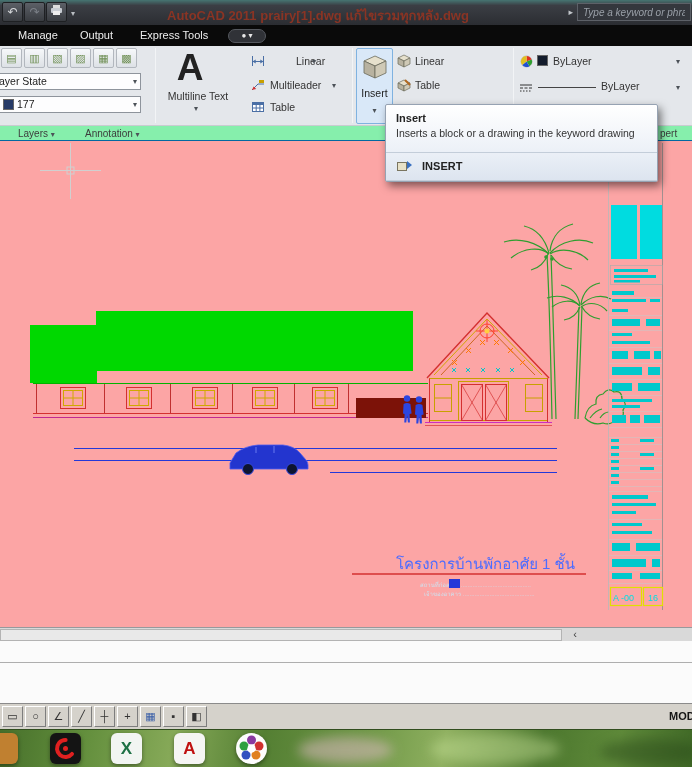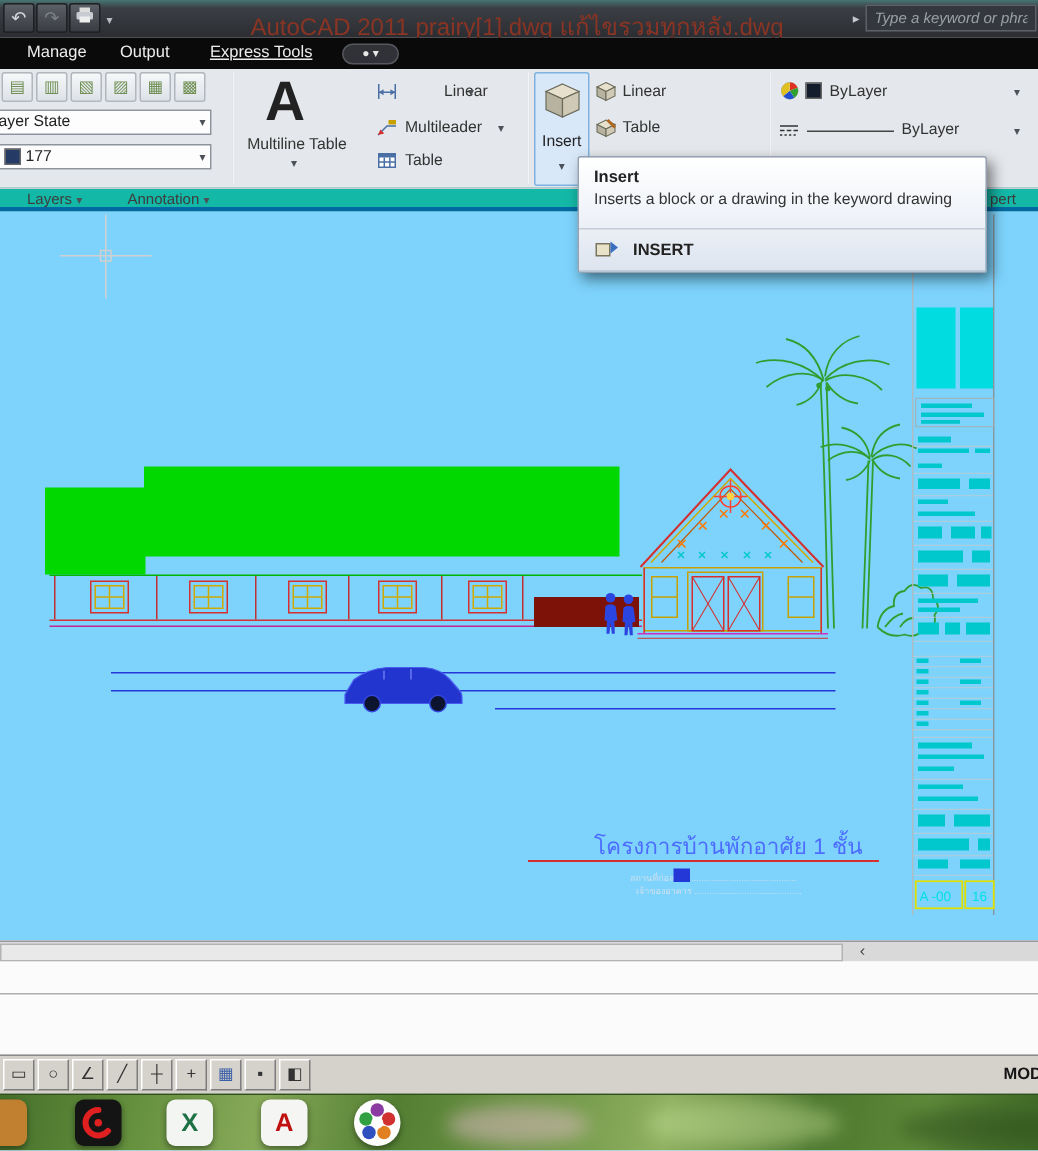--- a/index.html
+++ b/index.html
@@ -5,33 +5,33 @@
   html,body{margin:0;padding:0;}
   body{width:692px;height:767px;overflow:hidden;font-family:"Liberation Sans",sans-serif;background:#fff;}
   #window{position:relative;width:692px;height:767px;overflow:hidden;}
   #window *{box-sizing:border-box;}
 
   
   #titlebar{position:absolute;left:0;top:0;width:692px;height:25px;background:linear-gradient(#467572 0,#3b3e44 22%,#2b2d32 100%);}
   .qabtn{position:absolute;top:2px;width:21px;height:20px;border:1px solid #1e2023;border-radius:2px;background:linear-gradient(#5c6067,#393c41);color:#d6d8db;font-size:12px;line-height:18px;text-align:center;}
   .qabtn.dim{color:#7c8088;}
   .qachev{position:absolute;top:9px;font-size:8px;color:#b9bdc2;}
-  #title-text{position:absolute;left:167px;top:5px;font-size:16px;font-weight:normal;color:#8a3424;white-space:nowrap;text-align:right;}
+  #title-text{position:absolute;left:167px;top:5px;font-size:13px;font-weight:bold;color:#8a3424;white-space:nowrap;text-align:right;}
   #search-go{position:absolute;right:119px;top:7px;color:#c3c7cc;font-size:9px;}
   #search-input{position:absolute;right:1px;top:3px;width:114px;height:18px;background:#34373d;border:1px solid #5d6168;color:#a8adb5;font-style:italic;font-size:10px;padding:0 5px;font-family:"Liberation Sans",sans-serif;}
   #search-input::placeholder{color:#9aa0a8;font-style:italic;}
 
   
   #menubar{position:absolute;left:0;top:25px;width:692px;height:21px;background:#0a0a0a;}
   .menu-item{position:absolute;top:4px;font-size:11px;color:#ededed;white-space:nowrap;}
   #menu-pill{position:absolute;left:228px;top:4px;width:38px;height:14px;background:#303237;border:1px solid #55585e;border-radius:7px;color:#e8e8e8;font-size:8px;text-align:center;line-height:12px;}
 
   
   #ribbon{position:absolute;left:0;top:46px;width:692px;height:79px;background:#e4e7eb;}
-  #ribbon-labels{position:absolute;left:0;top:125px;width:692px;height:16px;background:#14b8a6;border-top:1px solid #c9ccd1;border-bottom:3px solid #0369a1;font-size:10px;color:#3c3c3c;}
+  #ribbon-labels{position:absolute;left:0;top:125px;width:692px;height:16px;background:#86efac;border-top:1px solid #c9ccd1;border-bottom:1px solid #0369a1;font-size:10px;color:#3c3c3c;}
   .rl{position:absolute;top:2px;white-space:nowrap;}
   .vsep{position:absolute;top:2px;width:1px;height:75px;background:#c0c4c9;border-right:1px solid #f2f4f6;}
   .ltool{position:absolute;top:2px;width:21px;height:20px;border:1px solid #b2b7be;border-radius:2px;background:linear-gradient(#f6f8fa,#dde1e6);font-size:11px;line-height:18px;text-align:center;color:#6f8f55;}
   .combo{position:absolute;height:17px;background:#fdfdfe;border:1px solid #8e949c;font-size:10.5px;color:#222;line-height:15px;padding-left:6px;}
   .combo .chev{position:absolute;right:3px;top:4px;}
   .chev{font-size:8px;color:#4c5258;line-height:1;display:inline-block;}
   .rtxt{position:absolute;font-size:10.5px;color:#333;white-space:nowrap;}
   .ricon{position:absolute;}
   #big-a{position:absolute;left:168px;top:0px;width:44px;height:42px;font-size:37px;font-weight:bold;color:#222;text-align:center;line-height:44px;}
   #insert-btn{position:absolute;left:356px;top:2px;width:37px;height:76px;background:#d9e8f8;border:1px solid #7fb2e0;border-radius:2px;text-align:center;}
@@ -41,21 +41,21 @@
   
   #tooltip{position:absolute;left:385px;top:104px;width:273px;background:linear-gradient(#ffffff,#eef2f8 55%,#dce4ef);border:1px solid #96a2b2;border-radius:2px;box-shadow:3px 4px 9px rgba(0,0,0,.5);z-index:60;font-size:11px;color:#222;}
   .tt-title{padding:7px 10px 1px;font-weight:bold;}
   .tt-desc{padding:2px 10px 13px;font-size:10.5px;color:#333;white-space:nowrap;overflow:hidden;}
   .tt-div{height:1px;background:#c3cdd9;}
   .tt-cmd{padding:5px 10px;height:27px;}
   .tt-cmd .cname{font-weight:bold;margin-left:6px;vertical-align:3px;}
   .tt-footer{padding:5px 10px 7px;font-weight:bold;}
 
   
-  #drawing{position:absolute;left:0;top:141px;width:692px;height:486px;background:#7dd3fc;}
+  #drawing{position:absolute;left:0;top:141px;width:692px;height:486px;background:#fca5a5;}
 
   
   #hscroll{position:absolute;left:0;top:627px;width:692px;height:14px;background:#d9d9d9;border-top:1px solid #97999c;}
   #hthumb{position:absolute;left:0;top:1px;width:562px;height:12px;background:#e9e9e9;border:1px solid #b3b3b3;}
   #hleft{position:absolute;left:567px;top:0;width:16px;height:13px;text-align:center;font-size:11px;color:#444;line-height:13px;}
 
   
   #gap{position:absolute;left:0;top:641px;width:692px;height:62px;background:#fbfbfb;}
   #gap-line{position:absolute;left:0;top:21px;width:692px;height:1px;background:#aeaeae;}
 
@@ -88,21 +88,21 @@
     </div>
     <span class="qachev" style="left:71px;">▾</span>
     <div id="title-text">AutoCAD 2011    prairy[1].dwg แก้ไขรวมทุกหลัง.dwg</div>
     <span id="search-go">▸</span>
     <input id="search-input" placeholder="Type a keyword or phras" style="">
   </div>
 
   <div id="menubar">
     <span class="menu-item" style="left:18px;">Manage</span>
     <span class="menu-item" style="left:80px;">Output</span>
-    <span class="menu-item" style="left:140px;text-decoration:underline;">Express Tools</span>
+    <span class="menu-item" style="left:140px;">Express Tools</span>
     <div id="menu-pill">
       <span>●</span>
       <span>▾</span>
     </div>
   </div>
 
   <div id="ribbon">
 
     <div class="ltool" style="left:1px;"><span>▤</span></div>
     <div class="ltool" style="left:24px;"><span>▥</span></div>
@@ -115,21 +115,21 @@
       <span class="chev">▾</span>
     </div>
     <div class="combo" style="left:-8px;top:50px;width:149px;padding-left:24px;">
       <span class="swatch" style="left:10px;top:2px;background:#263a66;"></span>
       <span>177</span>
       <span class="chev">▾</span>
     </div>
     <div class="vsep" style="left:155px;"></div>
 
     <div id="big-a">A</div>
-    <div class="rtxt" style="left:152px;top:44px;width:92px;text-align:center;">Multiline Table</div>
+    <div class="rtxt" style="left:152px;top:44px;width:92px;text-align:center;">Multiline Text</div>
     <span class="chev" style="position:absolute;left:194px;top:59px;">▾</span>
 
     <span class="ricon" style="left:250px;top:7px;"><svg width="16" height="16">
           <g stroke="#4a6fa5" fill="none">
             <line x1="2.5" y1="3" x2="2.5" y2="13"></line>
             <line x1="13.5" y1="3" x2="13.5" y2="13"></line>
             <line x1="2.5" y1="8.5" x2="13.5" y2="8.5"></line>
           </g>
           <path d="M2.5,8.5 l3.2,-2 v4 z M13.5,8.5 l-3.2,-2 v4 z" fill="#4a6fa5"></path>
         </svg></span>

